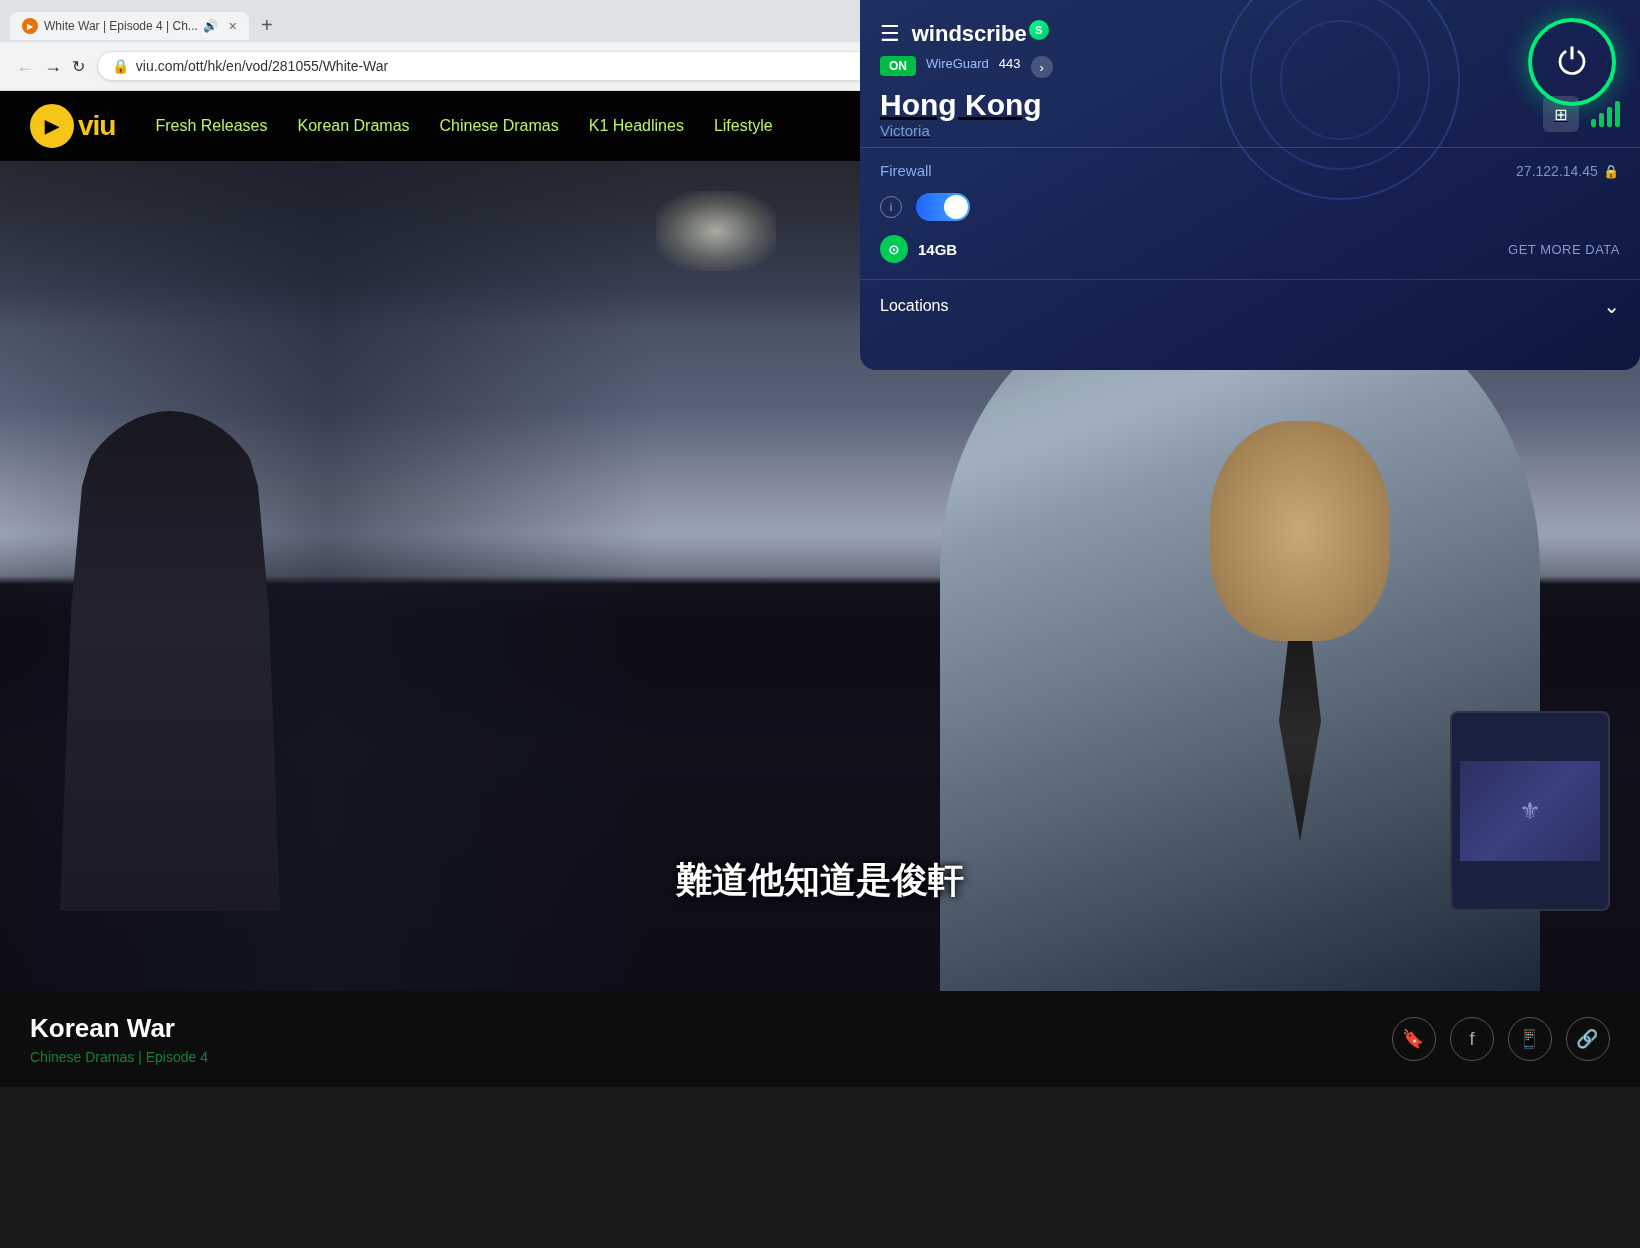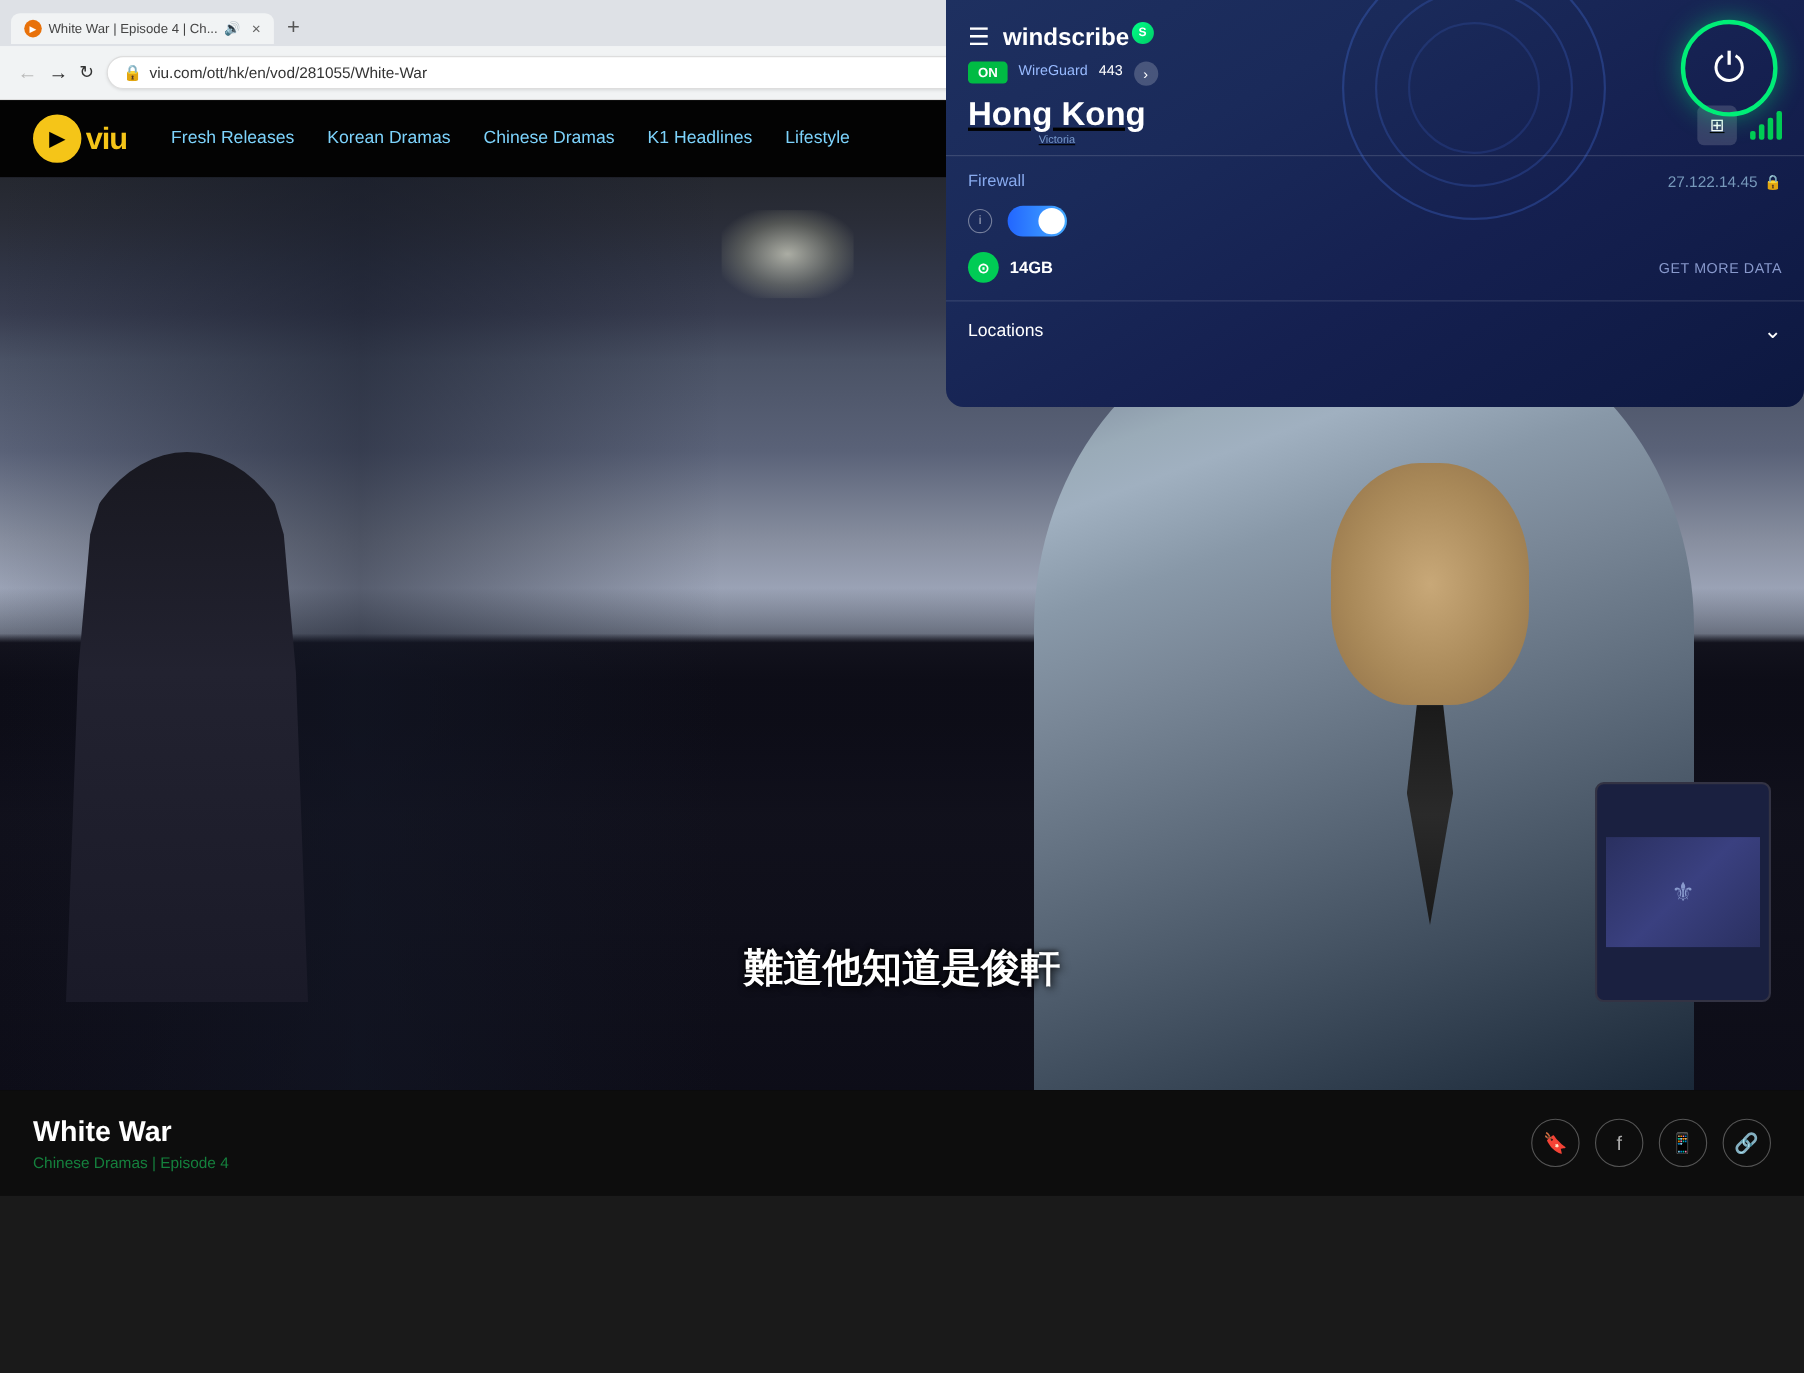--- a/index.html
+++ b/index.html
@@ -56,21 +56,21 @@
     }
     .viu-logo { display: flex; align-items: center; gap: 0; }
     .viu-logo-icon {
       width: 44px; height: 44px; border-radius: 50%; border: 3px solid #f5c518;
       display: flex; align-items: center; justify-content: center;
       background: #f5c518; margin-right: 4px;
     }
     .viu-logo-icon span { color: #000; font-size: 18px; font-weight: bold; }
     .viu-logo-text { color: #f5c518; font-size: 28px; font-weight: bold; letter-spacing: -1px; }
     .viu-nav { display: flex; gap: 30px; align-items: center; }
-    .viu-nav-item { color: #7dd3fc; font-size: 16px; cursor: pointer; white-space: nowrap; }
+    .viu-nav-item { color: #bef264; font-size: 16px; cursor: pointer; white-space: nowrap; }
     
     .subtitle {
       position: absolute; bottom: 86px; left: 50%; transform: translateX(-50%);
       color: white; font-size: 36px; font-weight: bold;
       text-shadow: 2px 2px 8px rgba(0,0,0,0.9), -1px -1px 4px rgba(0,0,0,0.8);
       white-space: nowrap;
       text-align: right;
     }
     .show-title { color: white; font-size: 28px; font-weight: bold; margin-bottom: 6px; }
     .show-meta { color: #aaa; font-size: 15px; }
@@ -260,21 +260,21 @@
           <div class="tablet-screen">
             <span class="tablet-crest">⚜</span>
           </div>
         </div>
 
         <div class="subtitle">難道他知道是俊軒</div>
       </div>
 
       <div class="bottom-bar" style="background:#0d0d0d; padding:22px 30px; display:flex; align-items:center; justify-content:space-between; width:1640px;">
         <div class="bottom-left">
-          <div class="show-title" style="color:white;font-size:26px;font-weight:bold;margin-bottom:5px;">White War</div>
+          <div class="show-title" style="color:white;font-size:26px;font-weight:bold;margin-bottom:5px;">Korean War</div>
           <div class="show-meta" style="color:#15803d;font-size:14px;">Chinese Dramas | Episode 4</div>
         </div>
         <div class="bottom-right">
           <button class="social-btn" style="width:44px;height:44px;border-radius:50%;border:1.5px solid #555;background:transparent;display:flex;align-items:center;justify-content:center;color:#aaa;font-size:18px;cursor:pointer;">🔖</button>
           <button class="social-btn" style="width:44px;height:44px;border-radius:50%;border:1.5px solid #555;background:transparent;display:flex;align-items:center;justify-content:center;color:#aaa;font-size:18px;cursor:pointer;">f</button>
           <button class="social-btn" style="width:44px;height:44px;border-radius:50%;border:1.5px solid #555;background:transparent;display:flex;align-items:center;justify-content:center;color:#aaa;font-size:18px;cursor:pointer;">📱</button>
           <button class="social-btn" style="width:44px;height:44px;border-radius:50%;border:1.5px solid #555;background:transparent;display:flex;align-items:center;justify-content:center;color:#aaa;font-size:18px;cursor:pointer;">🔗</button>
         </div>
       </div>
     </div>
@@ -305,21 +305,21 @@
     <div style="display:flex;align-items:flex-start;gap:10px;padding:0 20px 6px;">
       <span style="background:#00bb44;color:white;font-size:12px;font-weight:bold;padding:3px 9px;border-radius:4px;">ON</span>
       <span style="color:#99bbff;font-size:13px;">WireGuard</span>
       <span style="color:white;font-size:13px;">443</span>
       <button style="width:22px;height:22px;border-radius:50%;background:rgba(255,255,255,0.2);border:none;color:white;font-size:13px;cursor:pointer;display:flex;align-items:center;justify-content:center;">›</button>
     </div>
 
     <div style="padding:4px 20px 8px;display:flex;align-items:flex-start;justify-content:space-between;text-decoration:underline;">
       <div>
         <div style="color:white;font-size:30px;font-weight:bold;">Hong Kong</div>
-        <div style="color:#7799cc;font-size:10px;text-align:center;">Victoria</div>
+        <div style="color:#7799cc;font-size:15px;">Victoria</div>
       </div>
 
       <div style="display:flex;gap:12px;align-items:center;margin-top:8px;">
         <button style="width:36px;height:36px;border-radius:6px;background:rgba(255,255,255,0.15);border:none;cursor:pointer;color:white;font-size:16px;display:flex;align-items:center;justify-content:center;">⊞</button>
 
         <div style="display:flex;gap:3px;align-items:flex-end;">
           <div style="width:5px;height:8px;background:#00cc55;border-radius:2px;"></div>
           <div style="width:5px;height:14px;background:#00cc55;border-radius:2px;"></div>
           <div style="width:5px;height:20px;background:#00cc55;border-radius:2px;"></div>
           <div style="width:5px;height:26px;background:#00cc55;border-radius:2px;"></div>

